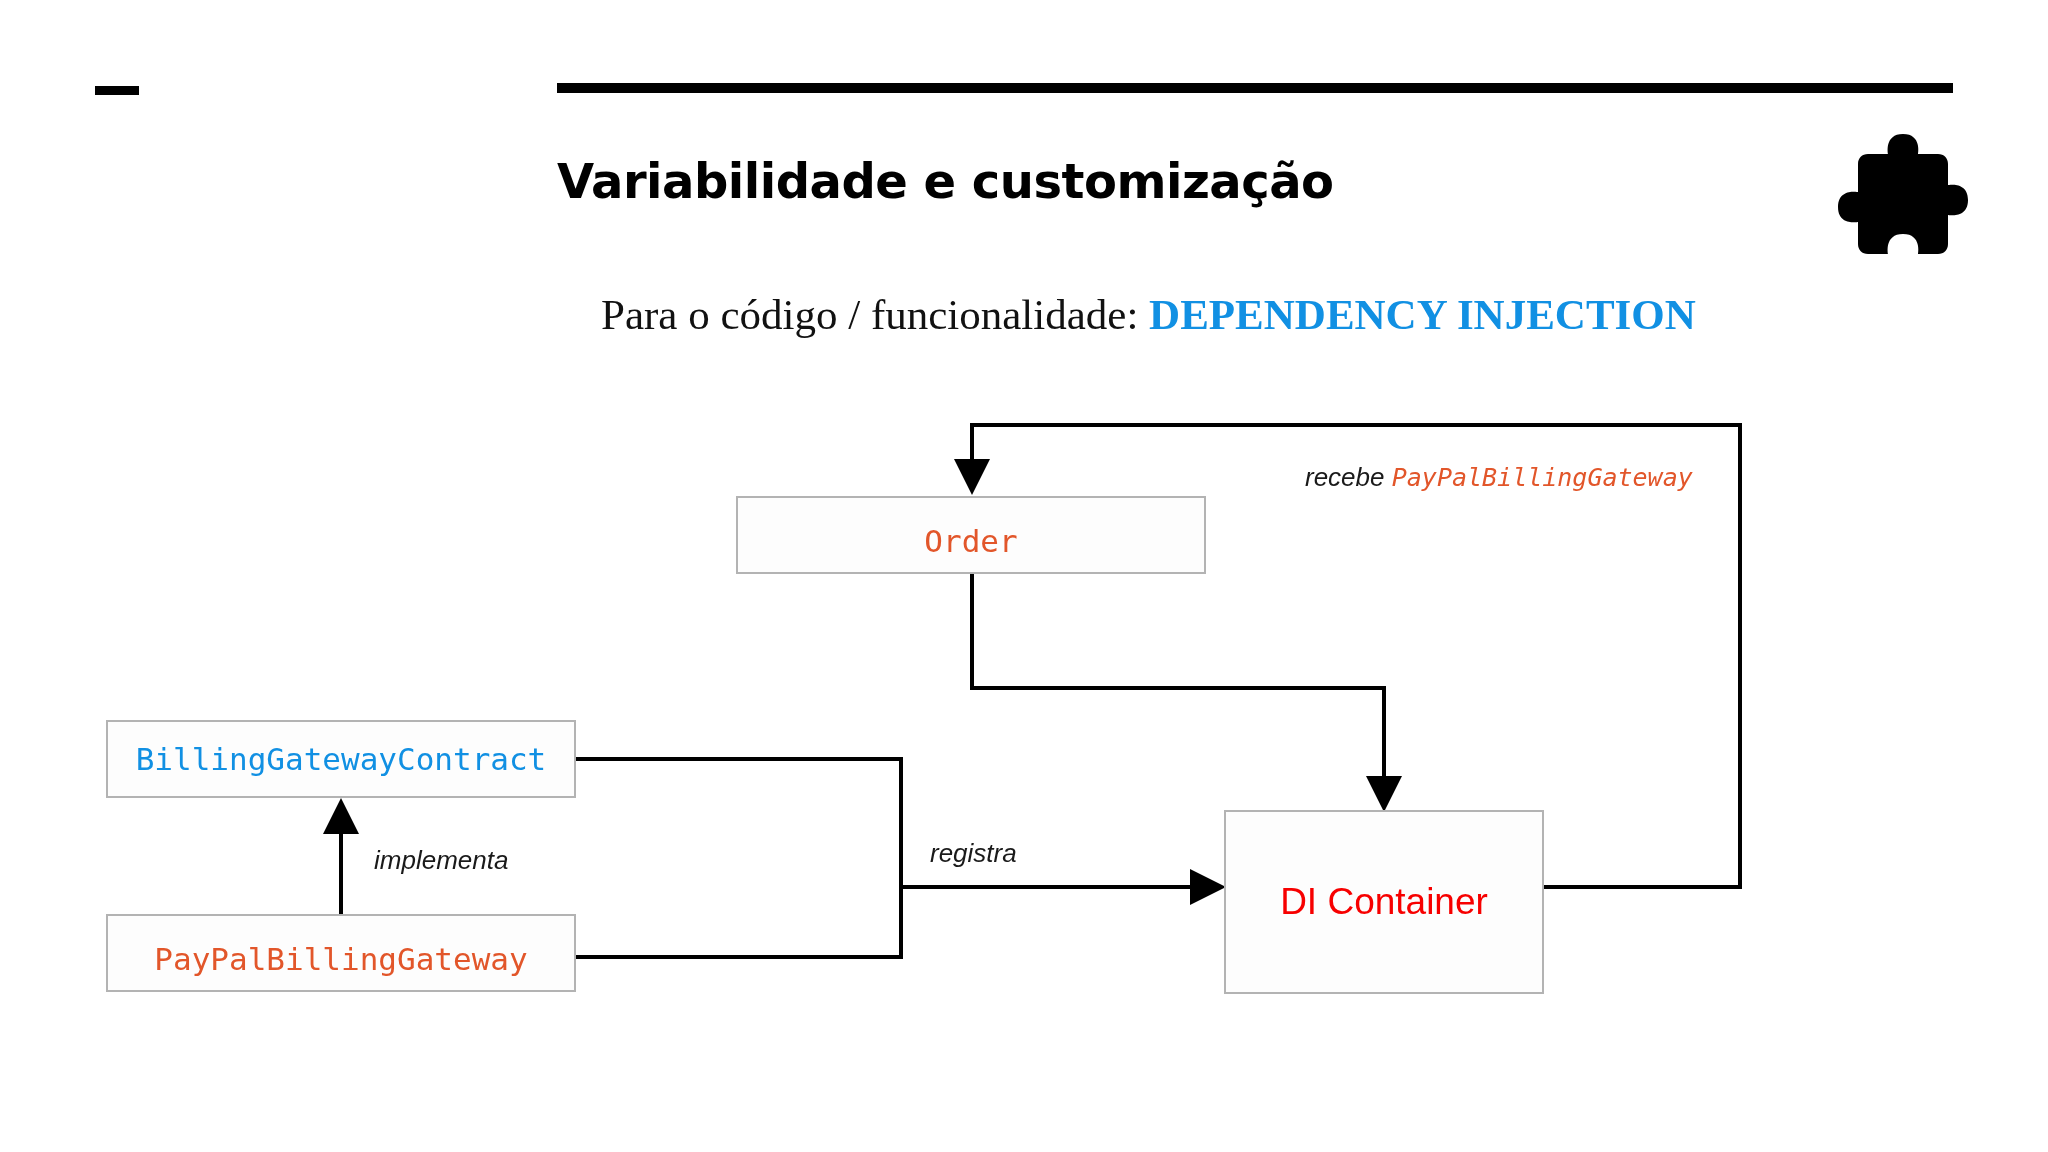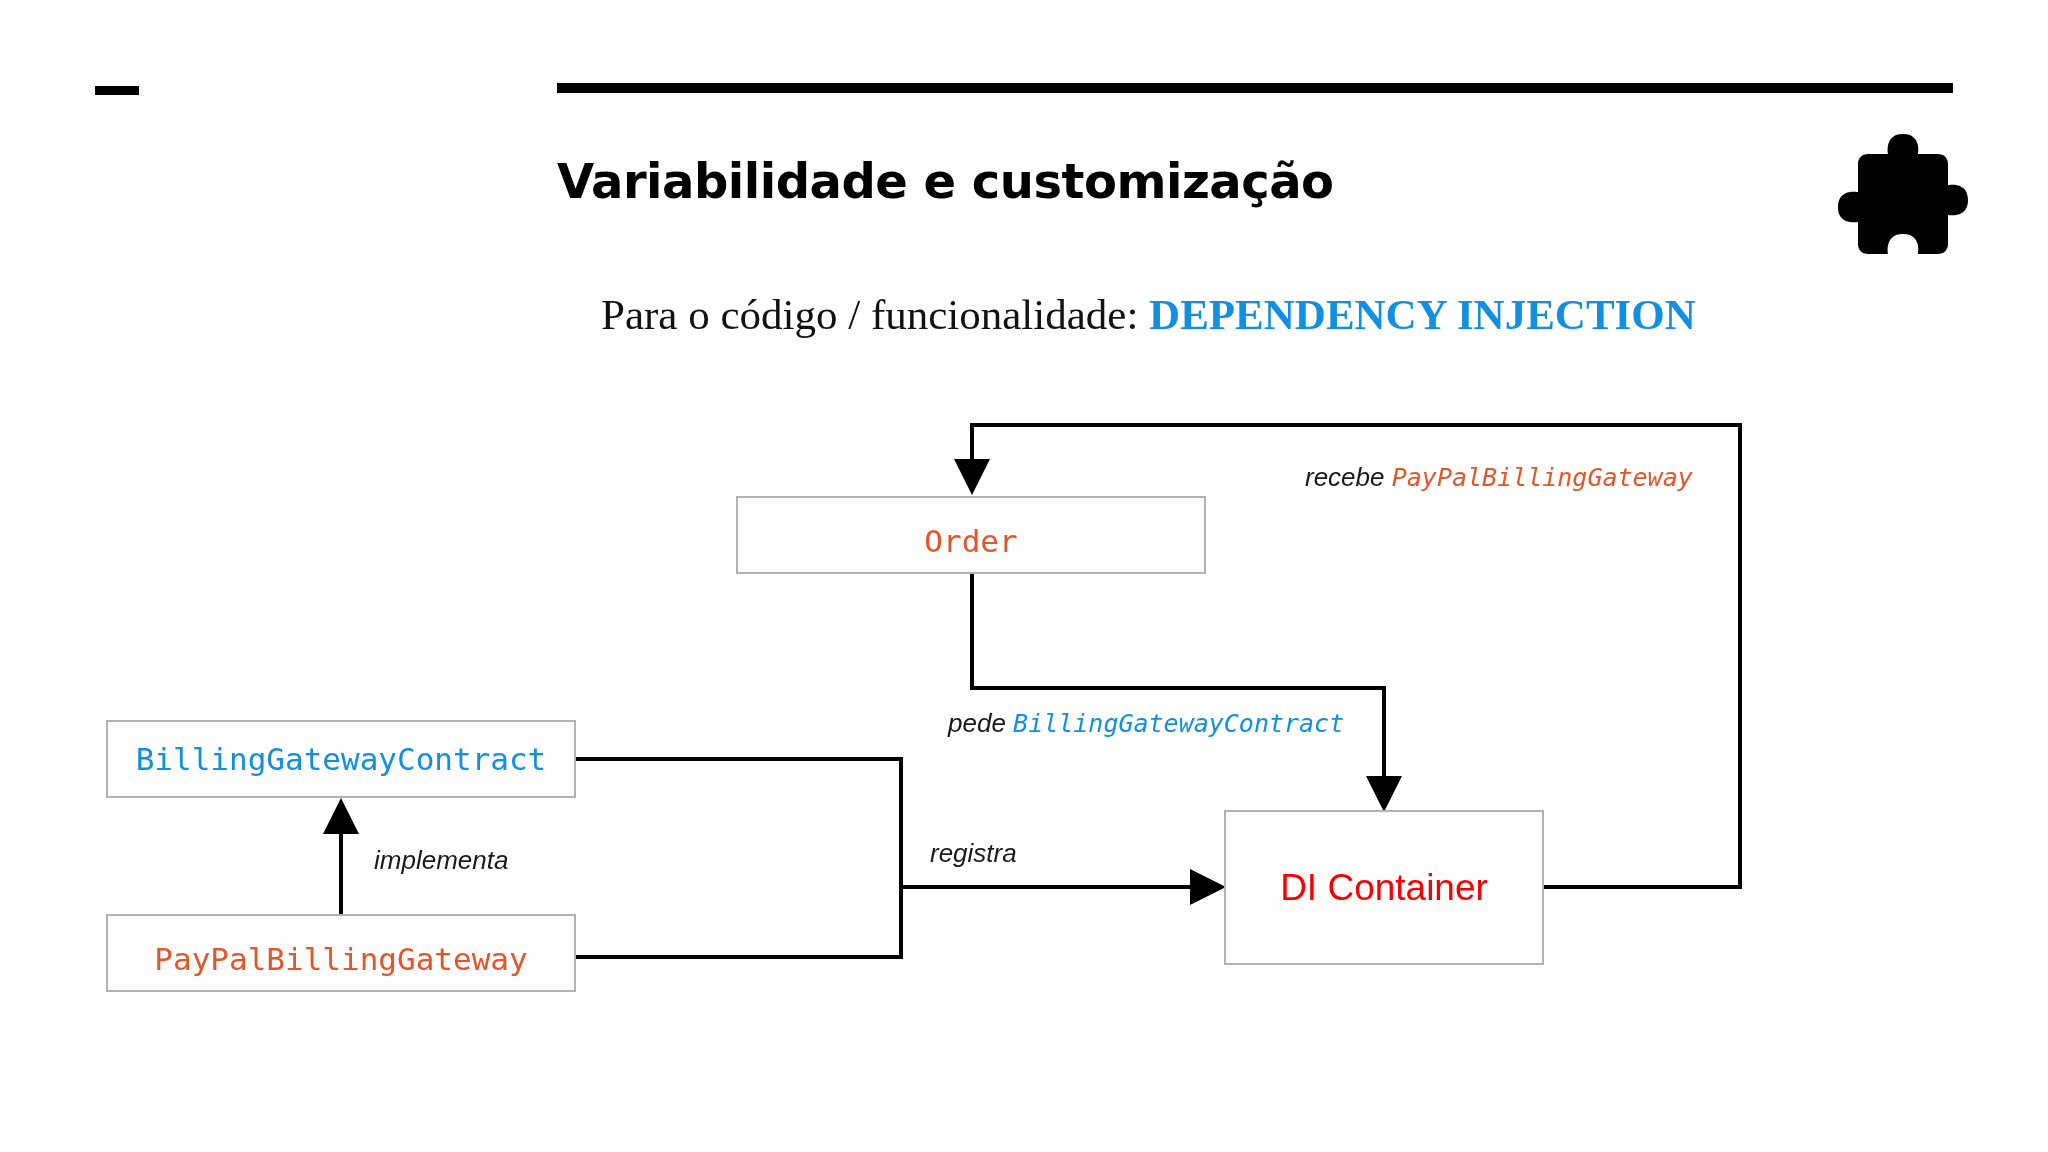--- a/index.html
+++ b/index.html
@@ -98,21 +98,21 @@
     line-height: 40px;
     white-space: nowrap;
   }
   .c-orange { color: #e2562a; margin-top: 12px; }
   .c-blue   { color: #1190e3; }
   .c-red    { color: #f70000; }
 
   #node-order            { left: 736px; top: 496px; width: 470px; height: 78px; }
   #node-contract         { left: 106px; top: 720px; width: 470px; height: 78px; }
   #node-paypal           { left: 106px; top: 914px; width: 470px; height: 78px; }
-  #node-di-container     { left: 1224px; top: 810px; width: 320px; height: 155px; }
+  #node-di-container     { left: 1224px; top: 810px; width: 320px; height: 184px; }
 
   .edge-label {
     position: absolute;
     font-family: "Liberation Sans", "DejaVu Sans", sans-serif;
     font-size: 26px;
     line-height: 30px;
     color: #1a1a1a;
     white-space: nowrap;
     font-style: italic;
   }
@@ -207,19 +207,18 @@
   <div class="node" id="node-paypal">
     <span class="node-label-mono c-orange">PayPalBillingGateway</span>
   </div>
 
   <div class="node" id="node-di-container">
     <span class="node-label-sans c-red">DI Container</span>
   </div>
 
   <div class="edge-label" id="label-recebe"><span>recebe </span><span class="mono-orange">PayPalBillingGateway</span></div>
 
-  <div class="edge-label" id="label-pede"><span>pede </span><span class="mono-blue">BillingGatewayContract</span></div>
 
   <div class="edge-label" id="label-implementa">implementa</div>
 
   <div class="edge-label" id="label-registra">registra</div>
 
 </div>
 
 </body></html>

